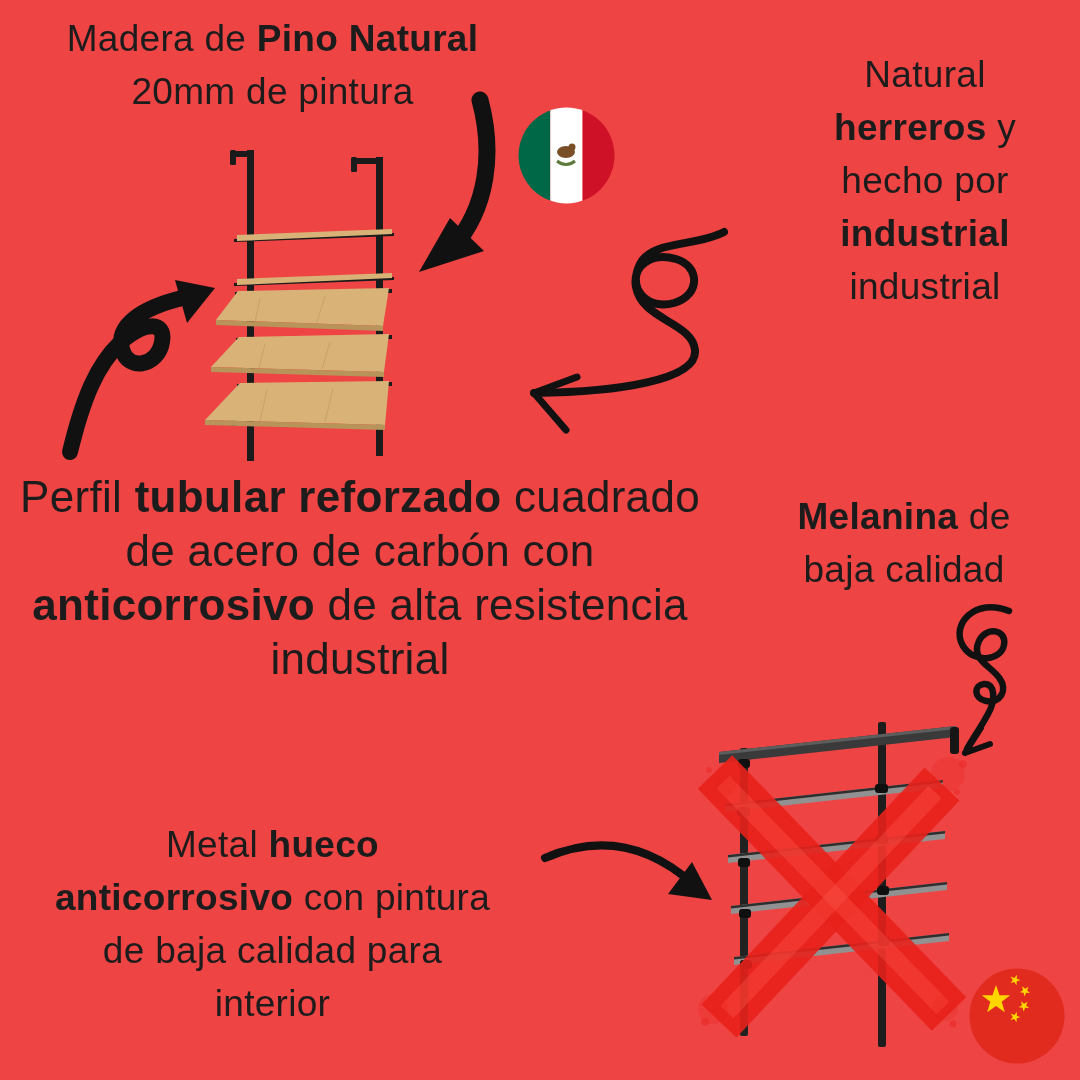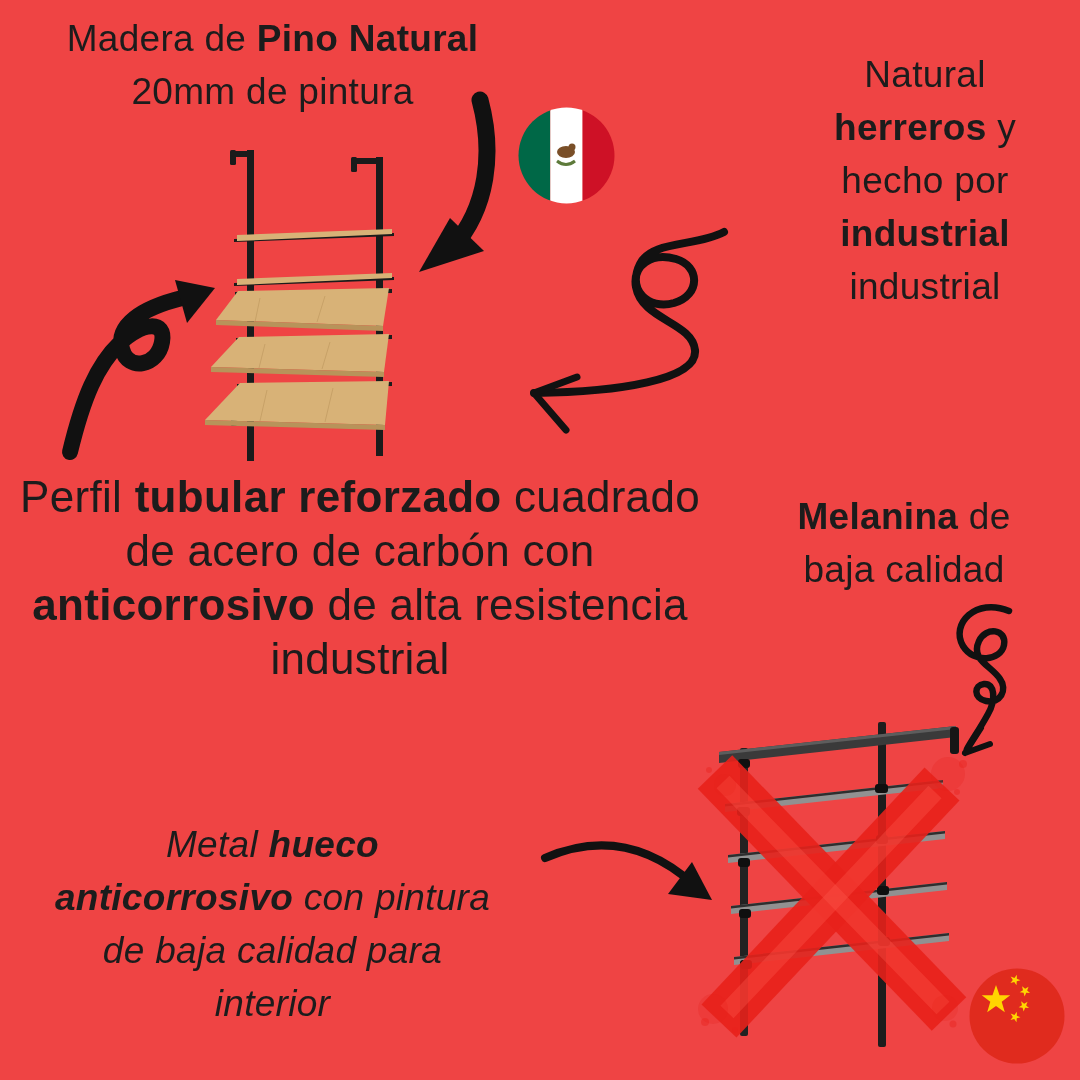--- a/index.html
+++ b/index.html
@@ -38,21 +38,21 @@
     <div>de acero de carbón con</div>
     <div><span class="b">anticorrosivo</span><span> de alta resistencia</span></div>
     <div>industrial</div>
   </div>
 
   <div class="note" style="left:748px;top:490px;width:312px;">
     <div><span class="b">Melanina</span><span> de</span></div>
     <div>baja calidad</div>
   </div>
 
-  <div class="note" style="left:0;top:818px;width:545px;font-style:italic;">
+  <div class="note" style="left:0;top:818px;width:545px;">
     <div><span>Metal </span><span class="b">hueco</span></div>
     <div><span class="b">anticorrosivo</span><span> con pintura</span></div>
     <div>de baja calidad para</div>
     <div>interior</div>
   </div>
 
   <svg class="abs" style="left:205px;top:140px;" width="200" height="325" viewBox="0 0 200 325">
     <g fill="#1b1b1b">
       <rect x="25" y="10" width="6" height="15" rx="1.5"></rect>
       <rect x="26" y="11" width="19" height="6" rx="2"></rect>

